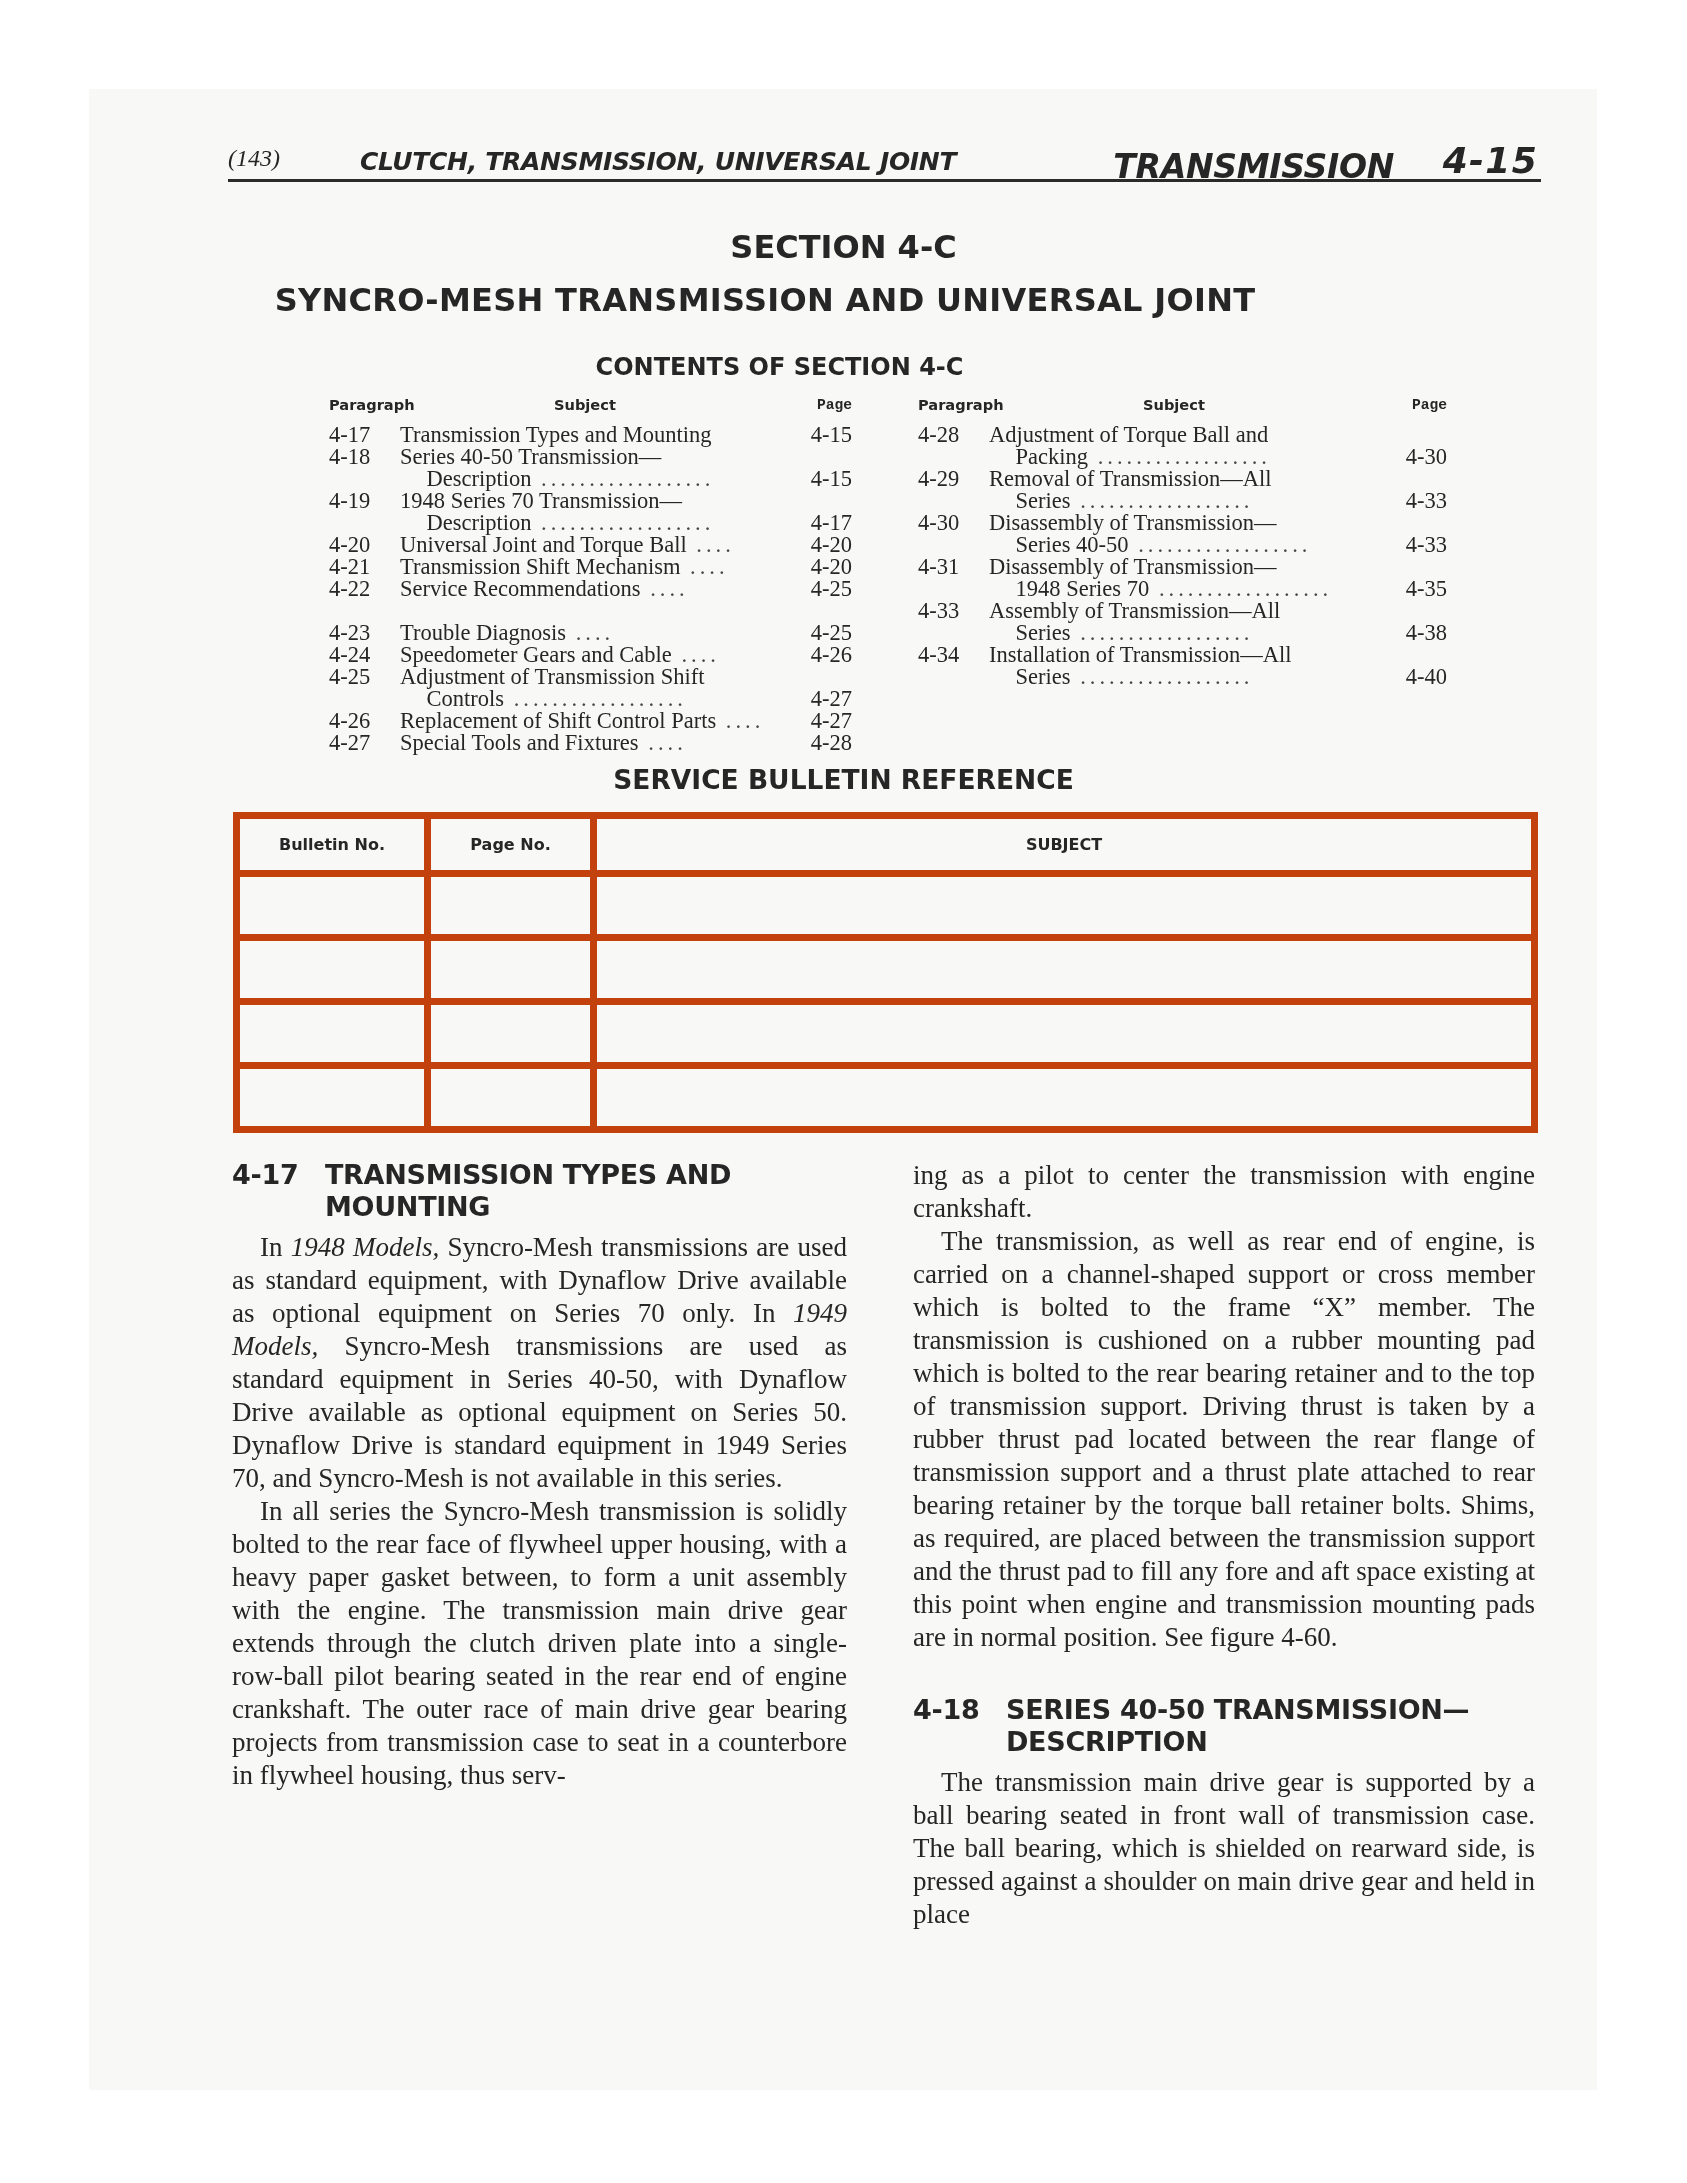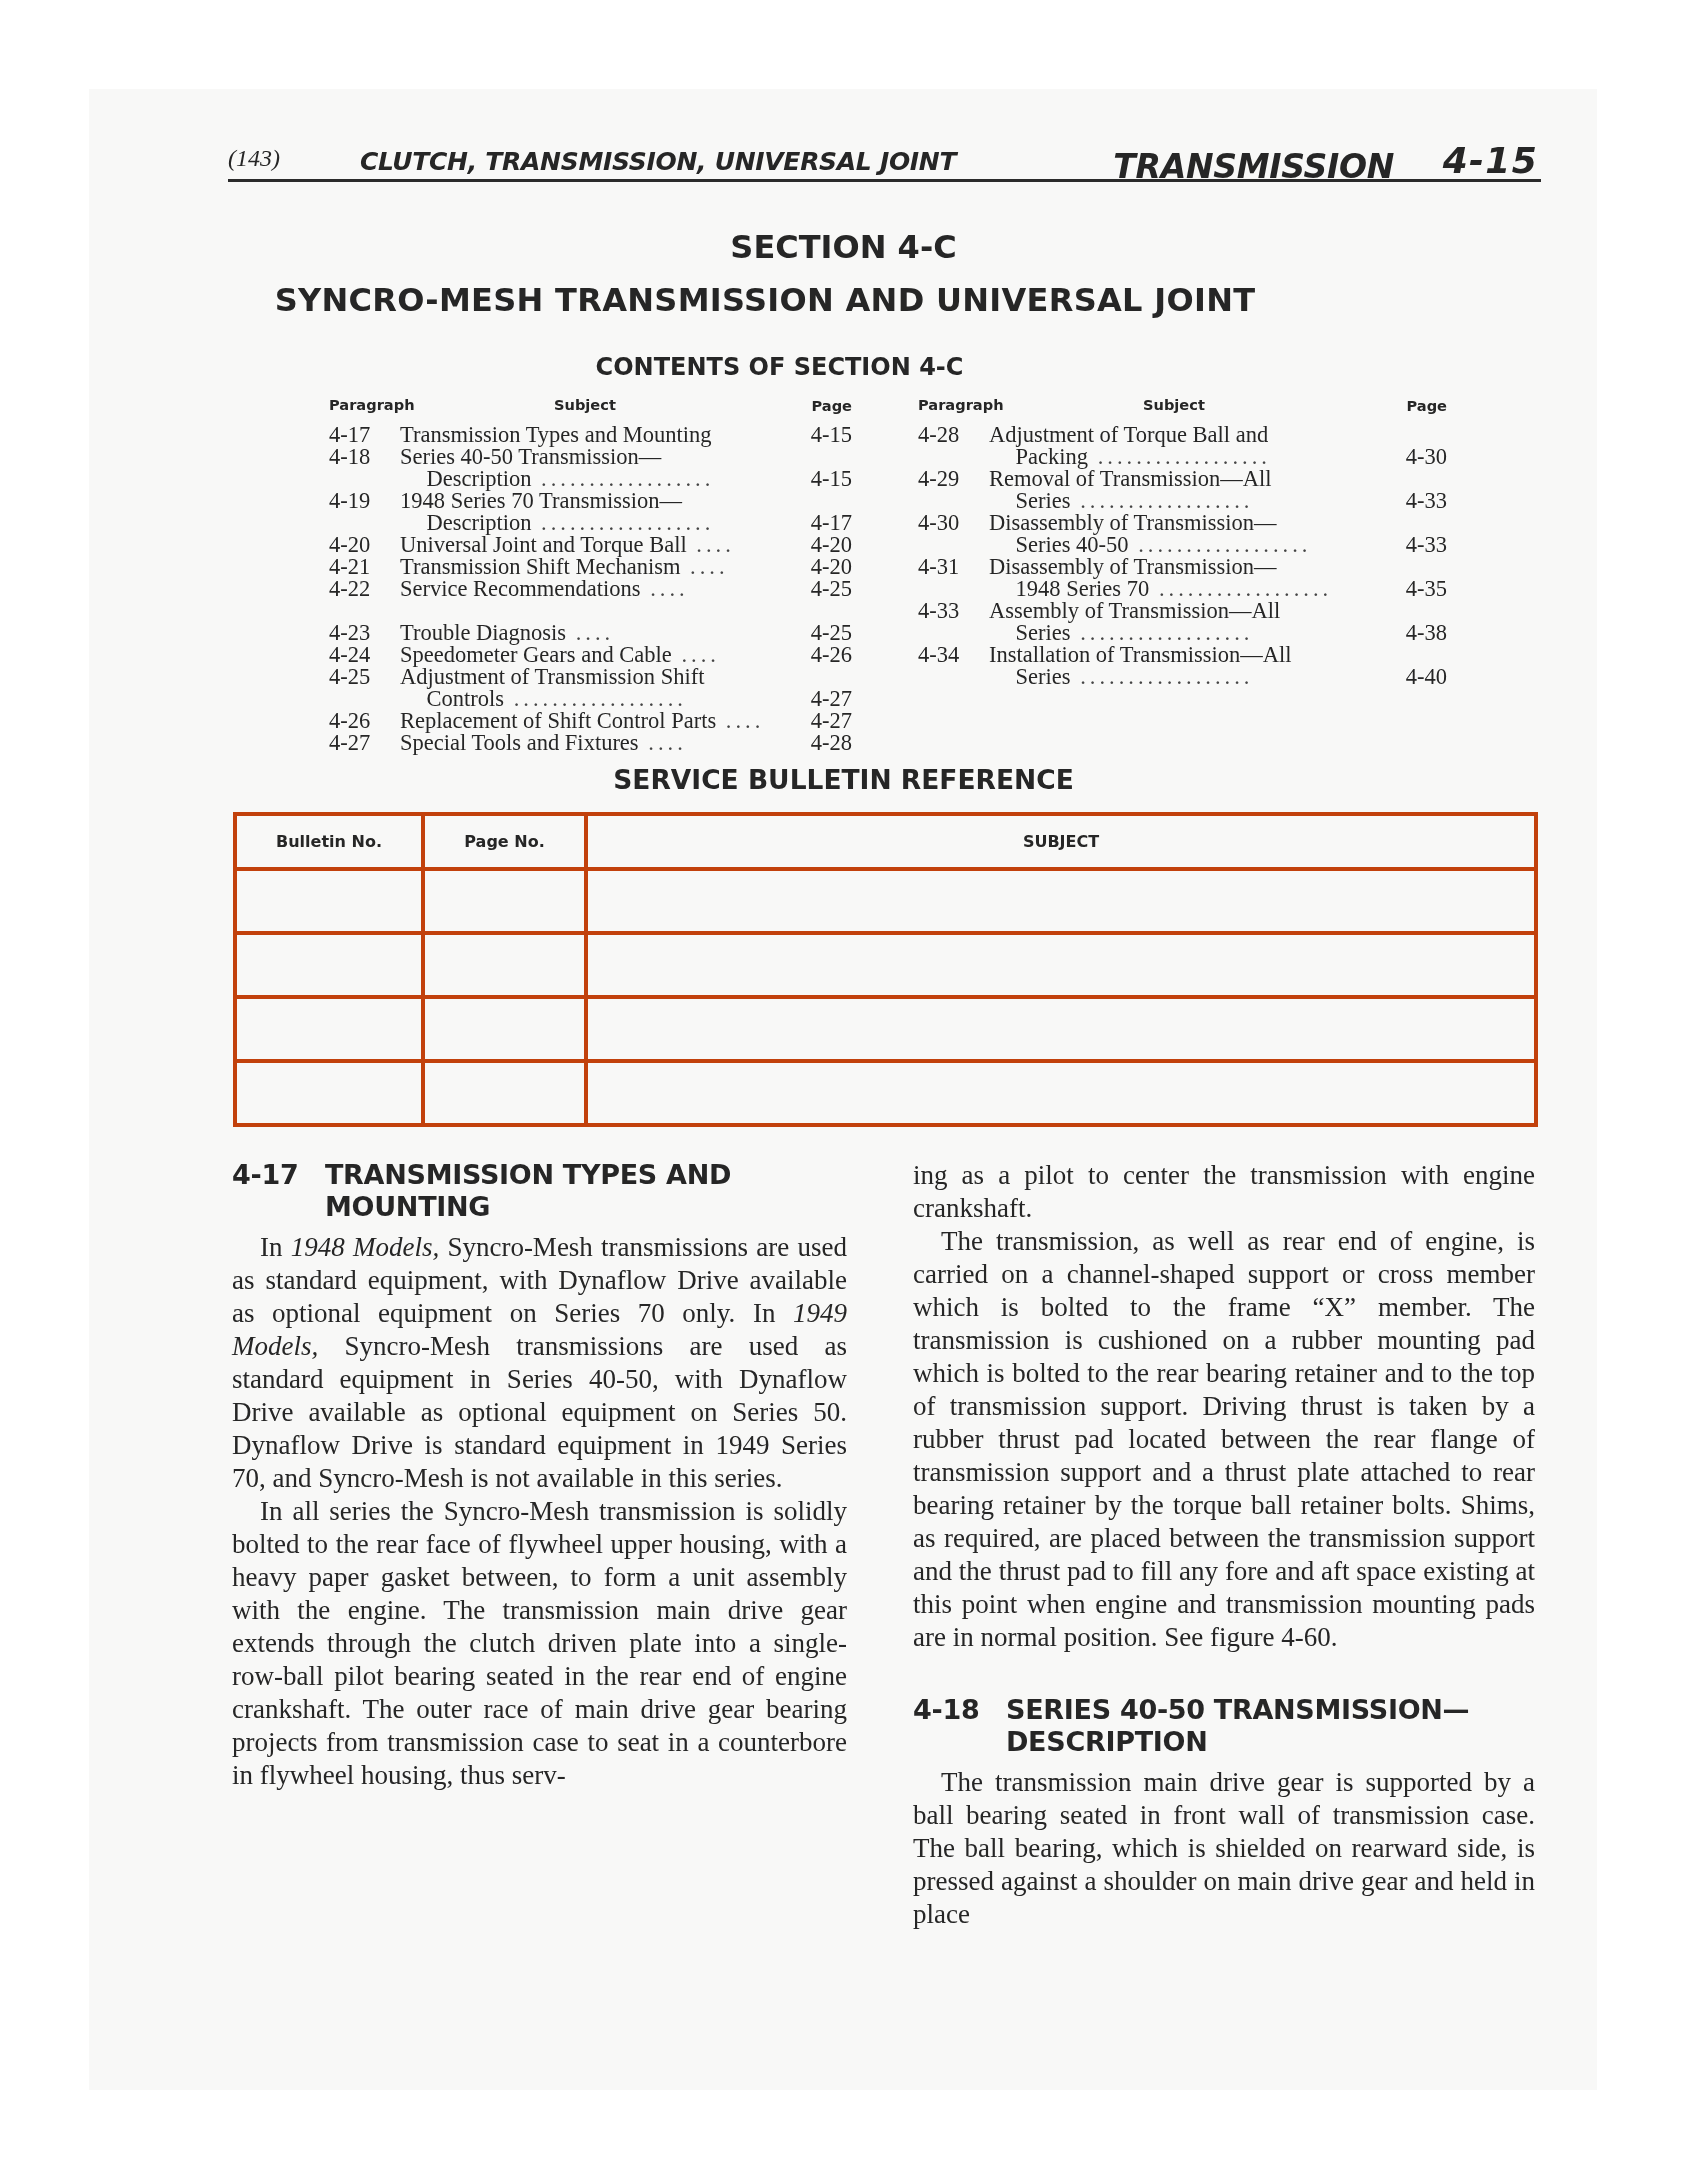--- a/index.html
+++ b/index.html
@@ -24,34 +24,34 @@
   .title2 { position: absolute; top: 281px; left: 0; width: 1530px; text-align: center; font-size: 32px; letter-spacing: 0.3px; }
   .title3 { position: absolute; top: 353px; left: 0; width: 1559px; text-align: center; font-size: 24px; }
 
   
   .toc { position: absolute; top: 396px; width: 523px; }
   .toc.left { left: 329px; }
   .toc.right { left: 918px; width: 529px; }
   .toc-head { position: relative; height: 28px; font-size: 14.6px; }
   .toc-head .c-par { position: absolute; left: 0; top: 0; }
   .toc-head .c-sub { position: absolute; left: 225px; top: 0; }
-  .toc-head .c-pg { position: absolute; right: 0; top: 1.3px; }
+  .toc-head .c-pg { position: absolute; right: 0; top: 1.3px; font-family: Liberation Mono, monospace; }
   .toc-row { position: relative; font-size: 22.5px; line-height: 22px; }
   .toc-row .num { position: absolute; left: 0; top: 0; }
   .toc-row .subj { margin-left: 71px; margin-right: 60px; text-align: justify; }
   .toc-row .subj .l1 { display: block; }
   .toc-row .subj .l2 { display: block; padding-left: 26.5px; position: relative; }
   .toc-row .pg { position: absolute; right: 0; bottom: 0; }
   .dots { letter-spacing: 4px; color: #444; }
 
   .sbr-title { position: absolute; top: 764px; left: 0; width: 1687px; text-align: center; font-size: 26.5px; }
 
   
   .btable { position: absolute; left: 233px; top: 812px; width: 1305px; height: 290px; border-collapse: collapse; }
-  .btable th, .btable td { border: 4px solid #c2410c; padding: 16px; }
+  .btable th, .btable td { border: 7px solid #c2410c; padding: 16px; }
   .btable tr.head { height: 34px; }
   .btable tr.body { height: 64px; }
   .btable th { font-size: 16px; font-weight: bold; font-family: "DejaVu Sans", sans-serif; color: #262626; }
   .btable th.c1 { width: 152px; }
   .btable th.c2 { width: 127px; }
 
   
   .col { position: absolute; width: 615px; font-size: 27px; line-height: 33px; color: #262626; text-align: justify; }
   .col.left { left: 232px; top: 1159px; }
   .col.right { left: 913px; top: 1159px; width: 622px; }

